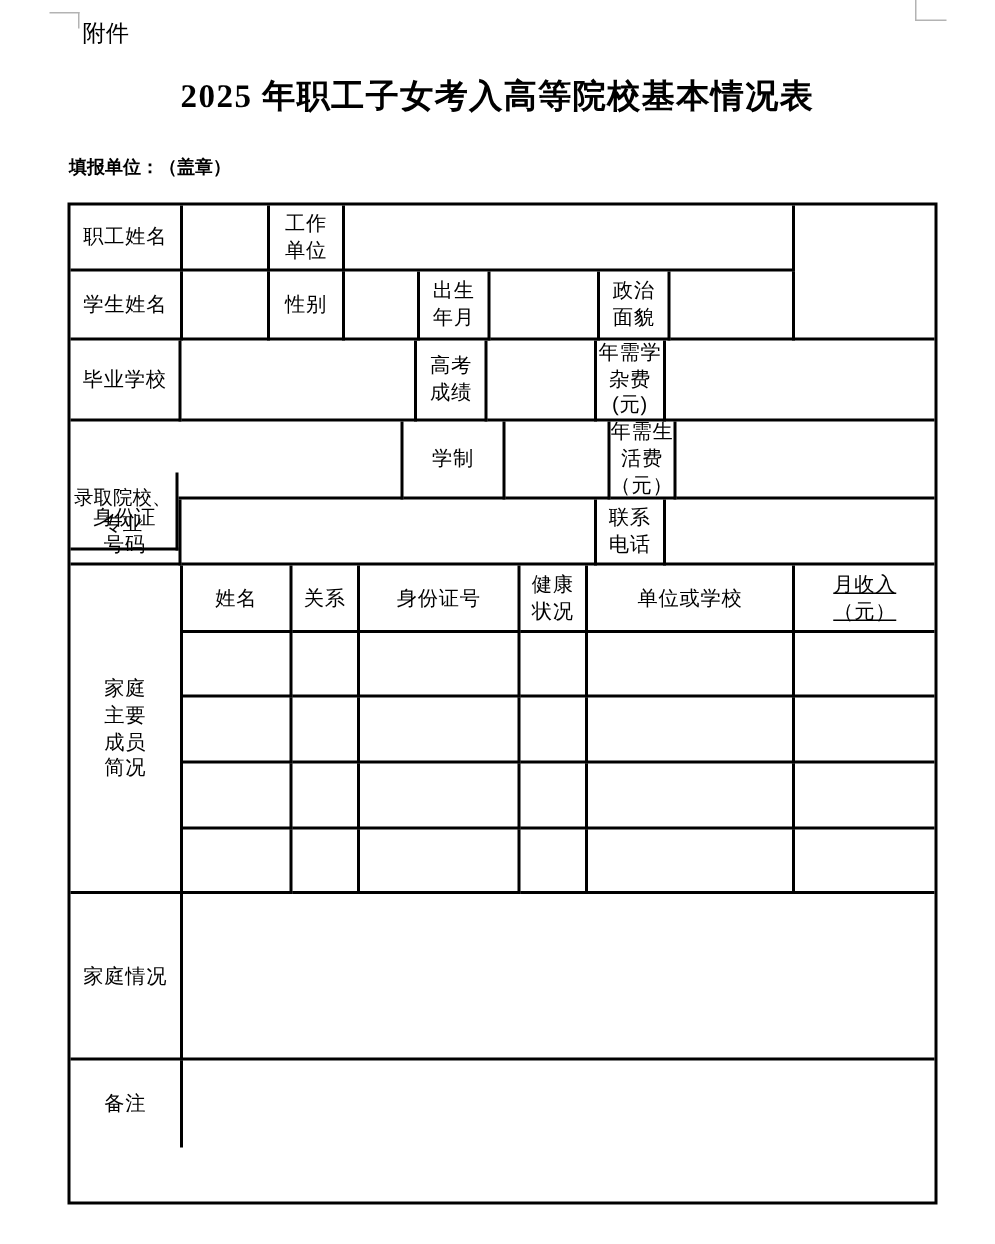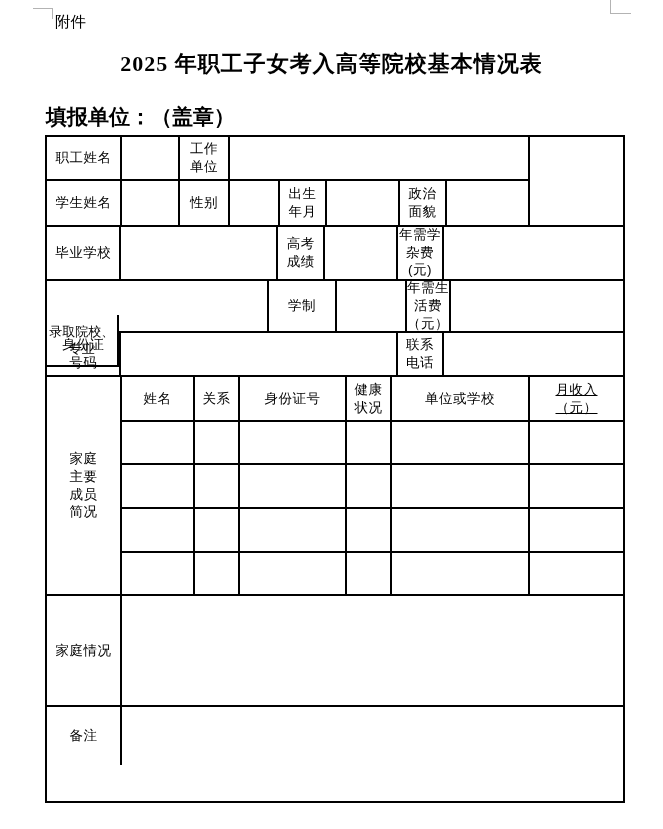--- a/index.html
+++ b/index.html
@@ -11,21 +11,21 @@
   
   .mark-l{position:absolute;left:33px;top:8px;width:19px;height:10px;
     border-top:1px solid #b3b3b3;border-right:1px solid #b3b3b3;}
   .mark-r{position:absolute;left:610px;top:0;width:20px;height:13px;
     border-left:1px solid #b3b3b3;border-bottom:1px solid #b3b3b3;}
 
   .attachment{position:absolute;left:55px;top:12px;font-size:15.5px;}
   .doc-title{position:absolute;left:0;right:0;top:49px;text-align:center;
     font-size:22px;font-weight:700;letter-spacing:1px;
     font-family:"Liberation Serif","DejaVu Serif",serif;}
-  .unit-line{position:absolute;left:46px;top:103px;font-size:21px;font-weight:600;}
+  .unit-line{position:absolute;left:46px;top:103px;font-size:12px;font-weight:600;}
 
   .tbl{position:absolute;left:45px;top:135px;width:580px;height:668px;
     box-sizing:border-box;border:2px solid #000;}
   .r{display:flex;}
   .stack{display:flex;flex-direction:column;}
   .c{box-sizing:border-box;border-right:2px solid #000;border-bottom:2px solid #000;
     display:flex;align-items:center;justify-content:center;text-align:center;
     white-space:pre-line;font-size:13.5px;line-height:1.32;letter-spacing:0.5px;
     height:100%;overflow:hidden;}
   .noR{border-right:none;text-decoration:underline;}

